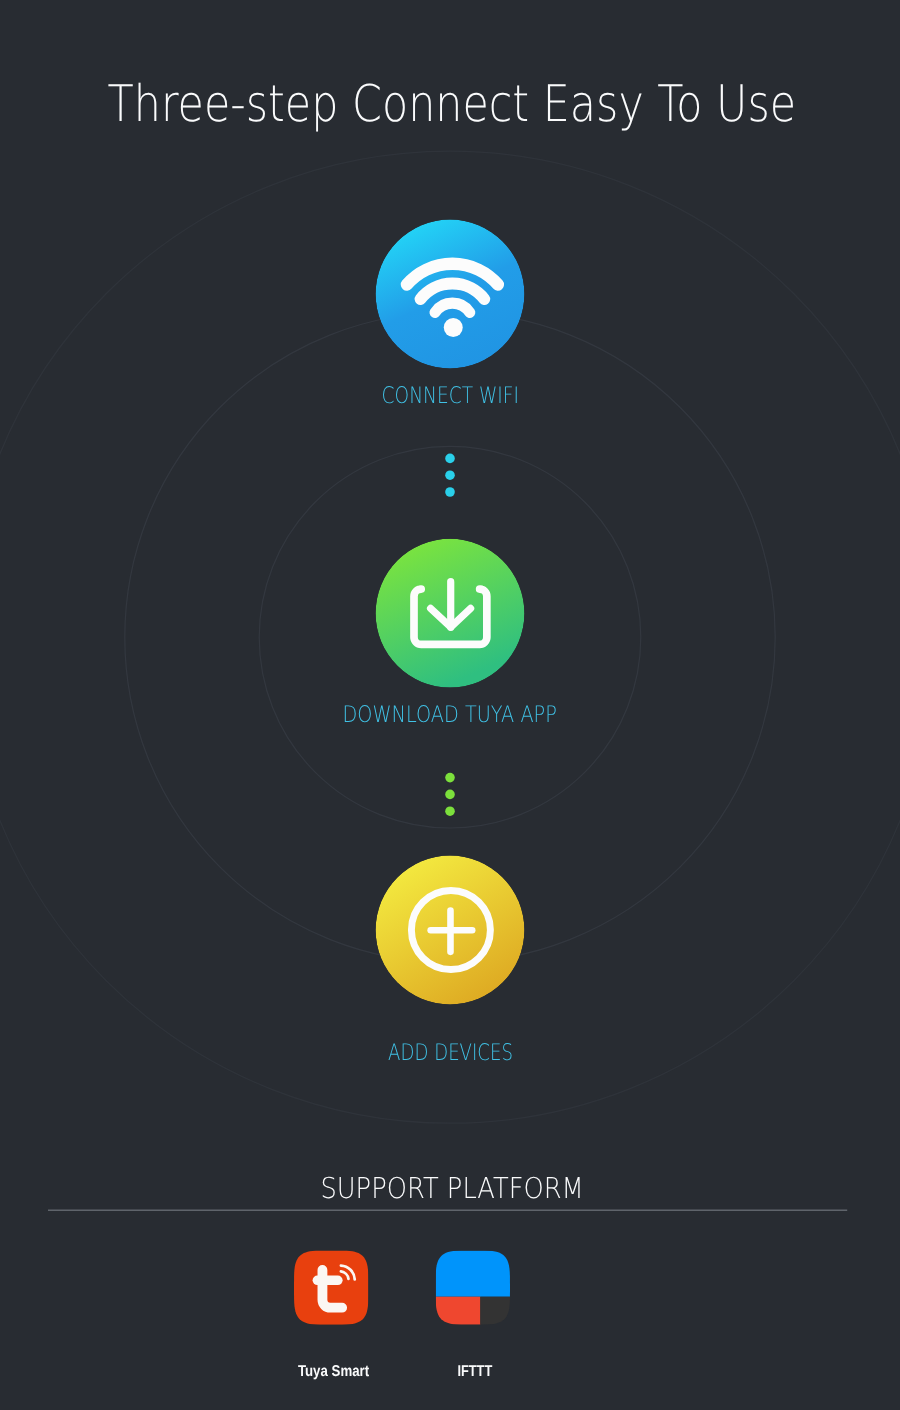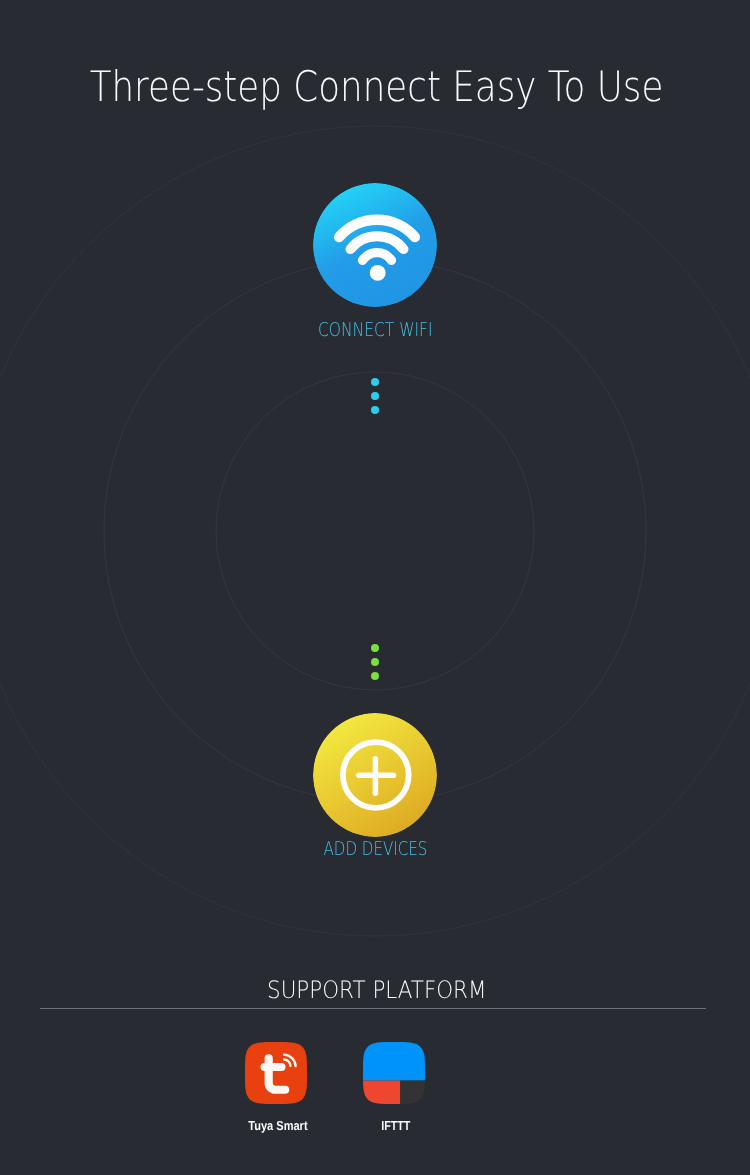--- a/index.html
+++ b/index.html
@@ -32,21 +32,21 @@
   .dot{width:8px;height:8px;border-radius:50%;margin:0 auto;}
 
   .support-head{position:absolute;left:2px;top:978px;width:750px;text-align:center;
      color:#fafbfc;font-size:24px;font-weight:300;line-height:1;}
   .support-head span{display:inline-block;transform:scaleX(0.894);}
   .rule{position:absolute;left:40px;top:1008px;width:666px;height:1px;background:#6e737a;}
 
   .platforms{position:absolute;left:0;top:1042px;width:750px;font-size:0;}
   .plat{position:absolute;top:0;width:140px;text-align:center;}
   .platicon{width:62px;height:62px;margin:0 auto;display:block;}
-  .platname{margin-top:15px;padding-left:3px;font-size:13px;font-weight:bold;color:#fafbfc;line-height:1;font-family:"Liberation Sans", sans-serif;}
+  .platname{margin-top:32px;padding-left:3px;font-size:13px;font-weight:bold;color:#fafbfc;line-height:1;font-family:"Liberation Sans", sans-serif;}
   .platname span{display:inline-block;}
 </style>
 </head>
 <body>
 
 <div id="page">
 
   <svg class="bg-rings" viewBox="0 0 750 1175" xmlns="http://www.w3.org/2000/svg">
     <circle cx="375" cy="531" r="159" fill="none" stroke="#3d424a" stroke-width="1" stroke-opacity="0.55"></circle>
     <circle cx="375" cy="531" r="271" fill="none" stroke="#3d424a" stroke-width="1" stroke-opacity="0.55"></circle>
@@ -74,20 +74,39 @@
     </svg>
     <div class="steplabel" style="margin-top:14px"><span style="transform:scaleX(0.815)">CONNECT WIFI</span></div>
   </div>
 
   <div class="dots" style="top:378px">
     <div class="dot" style="background:#2ad0ea"></div>
     <div class="dot" style="background:#2ad0ea;margin-top:6px"></div>
     <div class="dot" style="background:#2ad0ea;margin-top:6px"></div>
   </div>
 
+  <div class="step" style="top:449px">
+    <svg class="disc" viewBox="0 0 124 124" xmlns="http://www.w3.org/2000/svg">
+      <defs>
+          <linearGradient id="gdl" x1="0.05" y1="0.08" x2="0.45" y2="1.0">
+        <stop offset="0" stop-color="#7ee53c"></stop>
+            <stop offset="1" stop-color="#2fbf80"></stop>
+      </linearGradient>
+        </defs>
+      <circle cx="62" cy="62" r="62" fill="url(#gdl)"></circle>
+      <g fill="none" stroke="#fcfcfc" stroke-width="6.4" stroke-linecap="round" stroke-linejoin="round">
+        <path d="M 37.5 41.9 H 38 a 6 6 0 0 0 -6 6 V 82 a 6 6 0 0 0 6 6 H 86.7 a 6 6 0 0 0 6 -6 V 47.9 a 6 6 0 0 0 -6 -6 H 87.7"></path>
+      </g>
+      <g fill="none" stroke="#fcfcfc" stroke-width="6.0" stroke-linecap="round" stroke-linejoin="round">
+        <path d="M 62.6 35.7 V 73.7"></path>
+        <path d="M 45.8 58 L 62.6 73.7 L 79.2 58"></path>
+      </g>
+    </svg>
+    <div class="steplabel" style="margin-top:14px"><span style="transform:scaleX(0.845)">DOWNLOAD TUYA APP</span></div>
+  </div>
 
   <div class="dots" style="top:644px">
     <div class="dot" style="background:#7ce03c"></div>
     <div class="dot" style="background:#7ce03c;margin-top:6px"></div>
     <div class="dot" style="background:#7ce03c;margin-top:6px"></div>
   </div>
 
   <div class="step" style="top:713px">
     <svg class="disc" viewBox="0 0 124 124" xmlns="http://www.w3.org/2000/svg">
       <defs>
@@ -96,21 +115,21 @@
             <stop offset="1" stop-color="#dca420"></stop>
       </linearGradient>
         </defs>
       <circle cx="62" cy="62" r="62" fill="url(#gadd)"></circle>
       <circle cx="62.75" cy="62" r="32.9" fill="none" stroke="#fcfcfc" stroke-width="5.8"></circle>
       <g stroke="#fcfcfc" stroke-width="5.5" stroke-linecap="round" fill="none">
         <path d="M 62.4 45.8 V 80.2"></path>
         <path d="M 45.9 62.2 H 80.5"></path>
       </g>
     </svg>
-    <div class="steplabel" style="margin-top:3px"><span style="transform:scaleX(0.795)">ADD DEVICES</span></div>
+    <div class="steplabel" style="margin-top:31px"><span style="transform:scaleX(0.795)">ADD DEVICES</span></div>
   </div>
 
   <div class="support-head"><span>SUPPORT  PLATFORM</span></div>
   <div class="rule"></div>
 
   <div class="platforms">
     <div class="plat" style="left:206px">
       <svg class="platicon" viewBox="0 0 62 62" xmlns="http://www.w3.org/2000/svg">
         <path d="M 62.00 31.00 L 61.95 40.23 L 61.82 43.81 L 61.59 46.51 L 61.27 48.72 L 60.85 50.62 L 60.34 52.28 L 59.73 53.76 L 59.02 55.07 L 58.21 56.24 L 57.28 57.28 L 56.24 58.21 L 55.07 59.02 L 53.76 59.73 L 52.28 60.34 L 50.62 60.85 L 48.72 61.27 L 46.51 61.59 L 43.81 61.82 L 40.23 61.95 L 31.00 62.00 L 21.77 61.95 L 18.19 61.82 L 15.49 61.59 L 13.28 61.27 L 11.38 60.85 L 9.72 60.34 L 8.24 59.73 L 6.93 59.02 L 5.76 58.21 L 4.72 57.28 L 3.79 56.24 L 2.98 55.07 L 2.27 53.76 L 1.66 52.28 L 1.15 50.62 L 0.73 48.72 L 0.41 46.51 L 0.18 43.81 L 0.05 40.23 L 0.00 31.00 L 0.05 21.77 L 0.18 18.19 L 0.41 15.49 L 0.73 13.28 L 1.15 11.38 L 1.66 9.72 L 2.27 8.24 L 2.98 6.93 L 3.79 5.76 L 4.72 4.72 L 5.76 3.79 L 6.93 2.98 L 8.24 2.27 L 9.72 1.66 L 11.38 1.15 L 13.28 0.73 L 15.49 0.41 L 18.19 0.18 L 21.77 0.05 L 31.00 0.00 L 40.23 0.05 L 43.81 0.18 L 46.51 0.41 L 48.72 0.73 L 50.62 1.15 L 52.28 1.66 L 53.76 2.27 L 55.07 2.98 L 56.24 3.79 L 57.28 4.72 L 58.21 5.76 L 59.02 6.93 L 59.73 8.24 L 60.34 9.72 L 60.85 11.38 L 61.27 13.28 L 61.59 15.49 L 61.82 18.19 L 61.95 21.77 L 62.00 31.00 Z" fill="#e8400e"></path>
         <g fill="none" stroke="#fbf7f3" stroke-linecap="round" stroke-linejoin="round">

